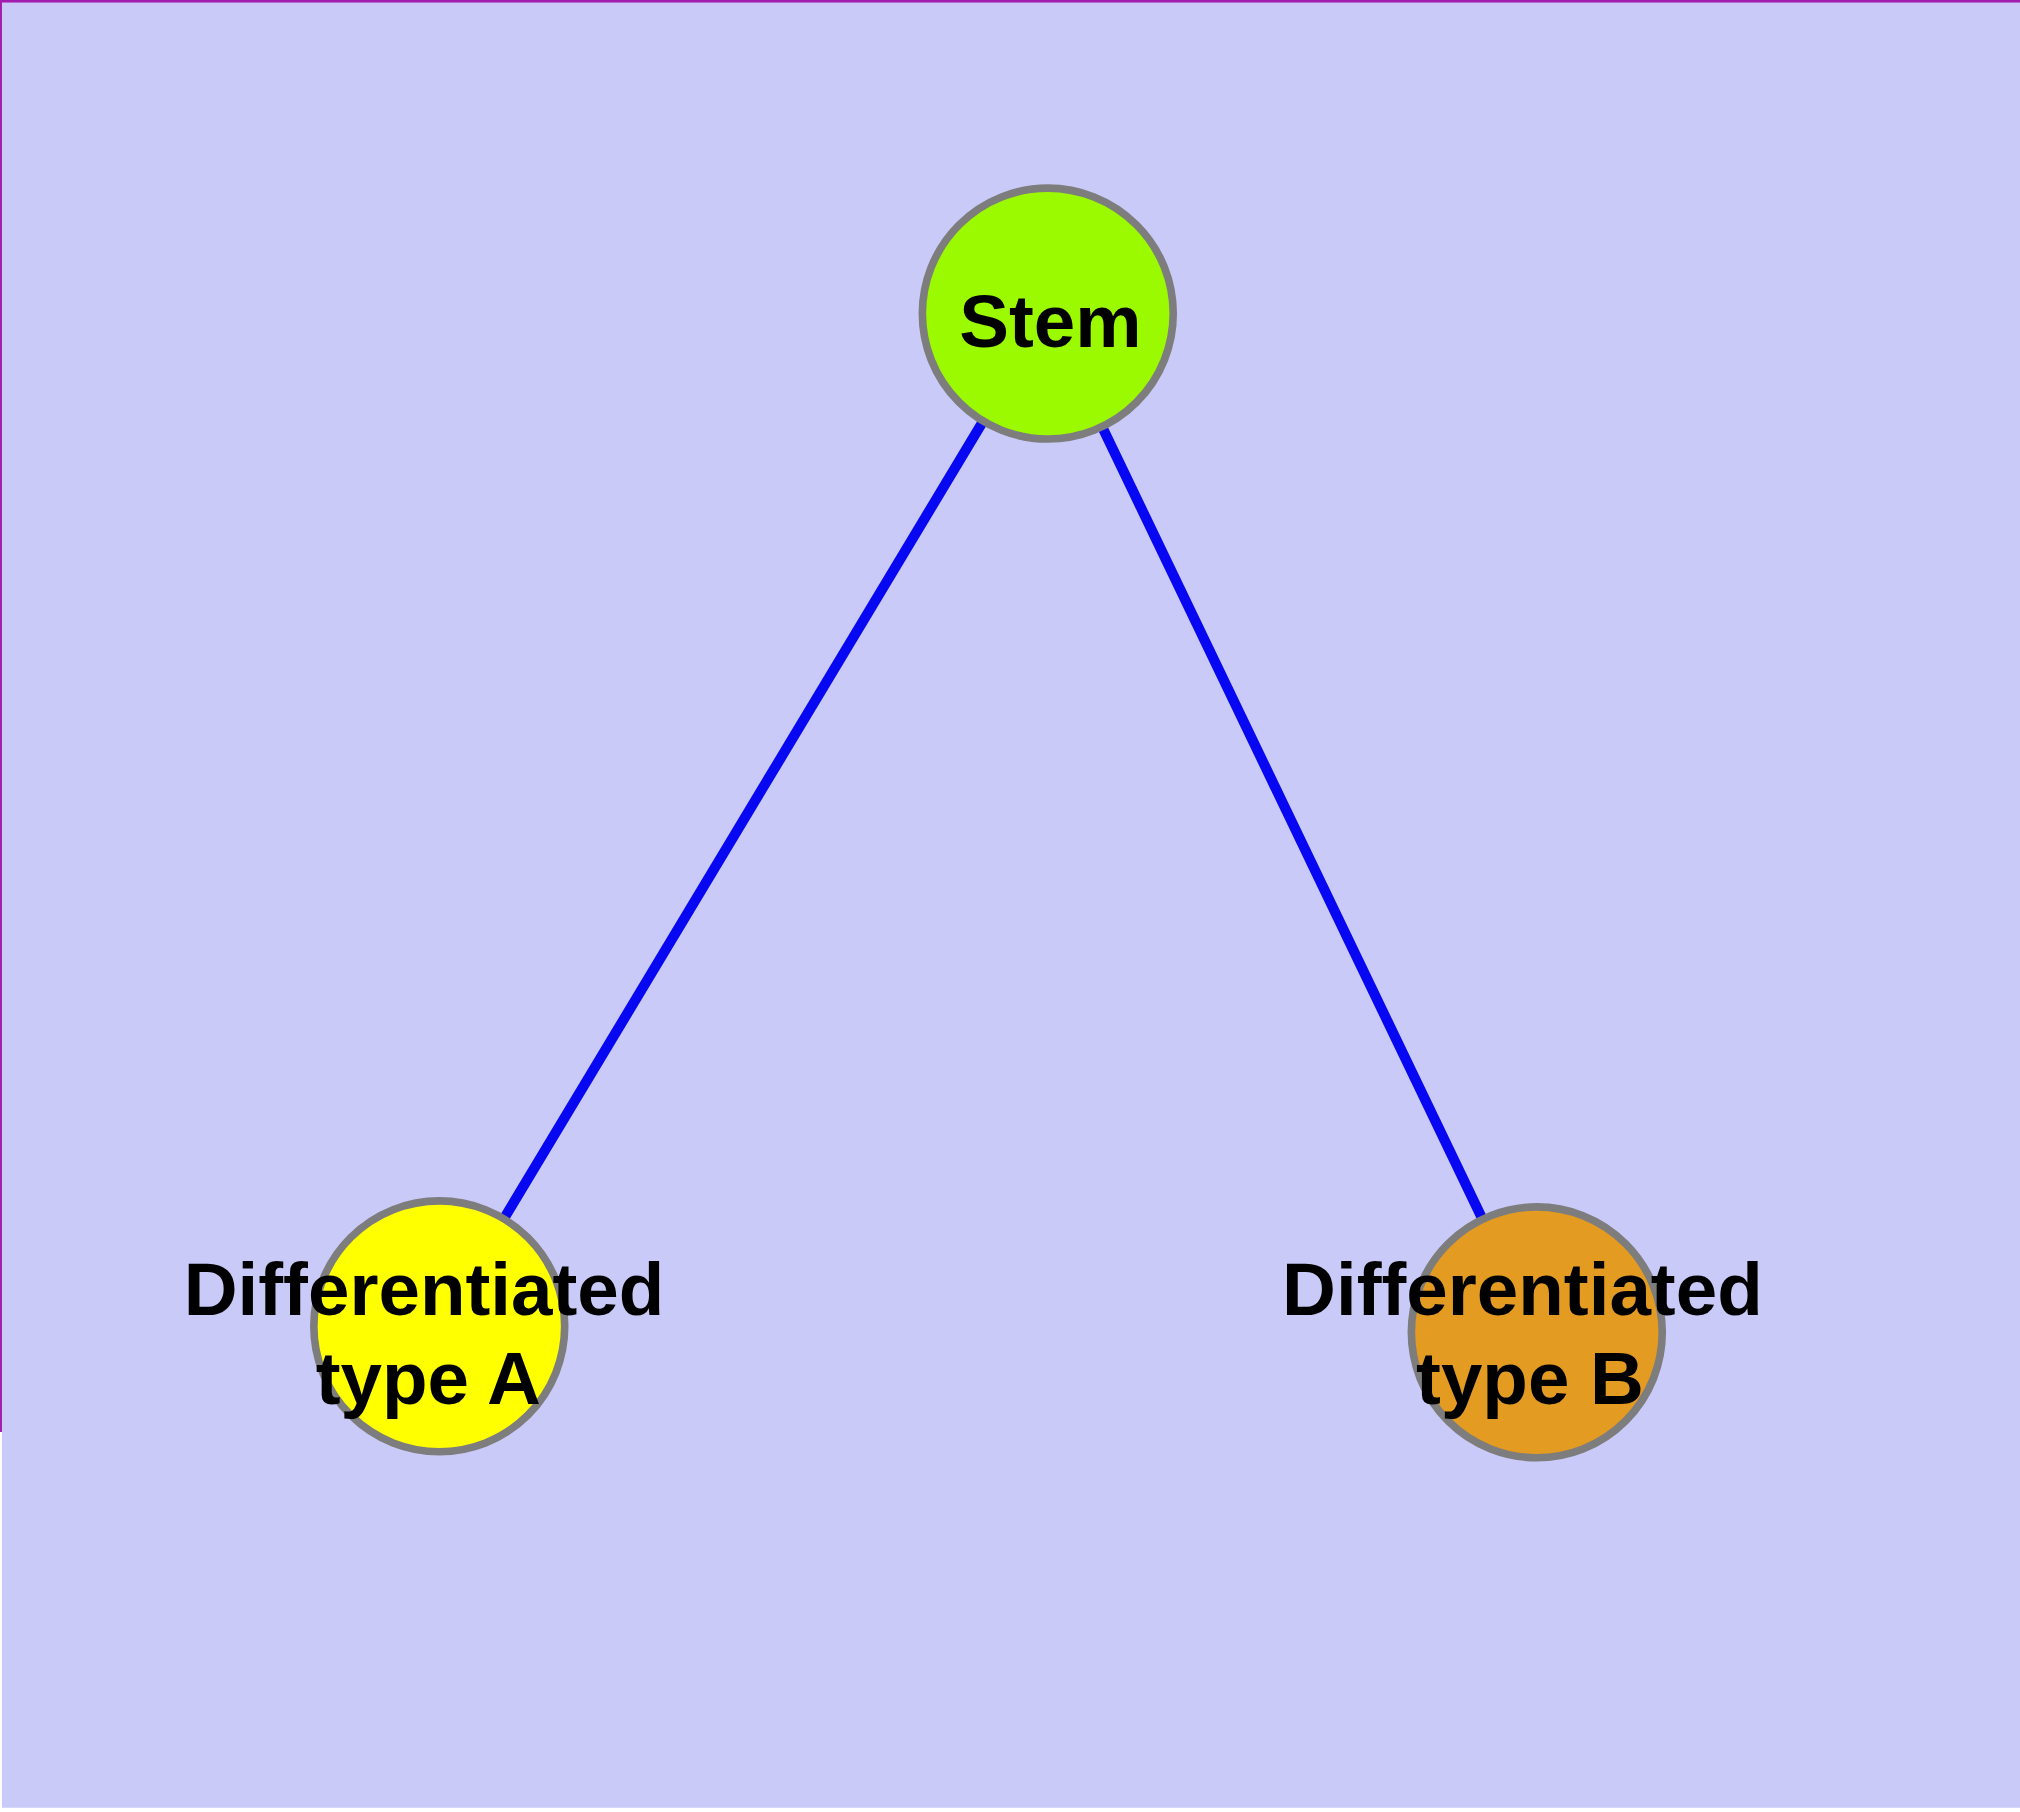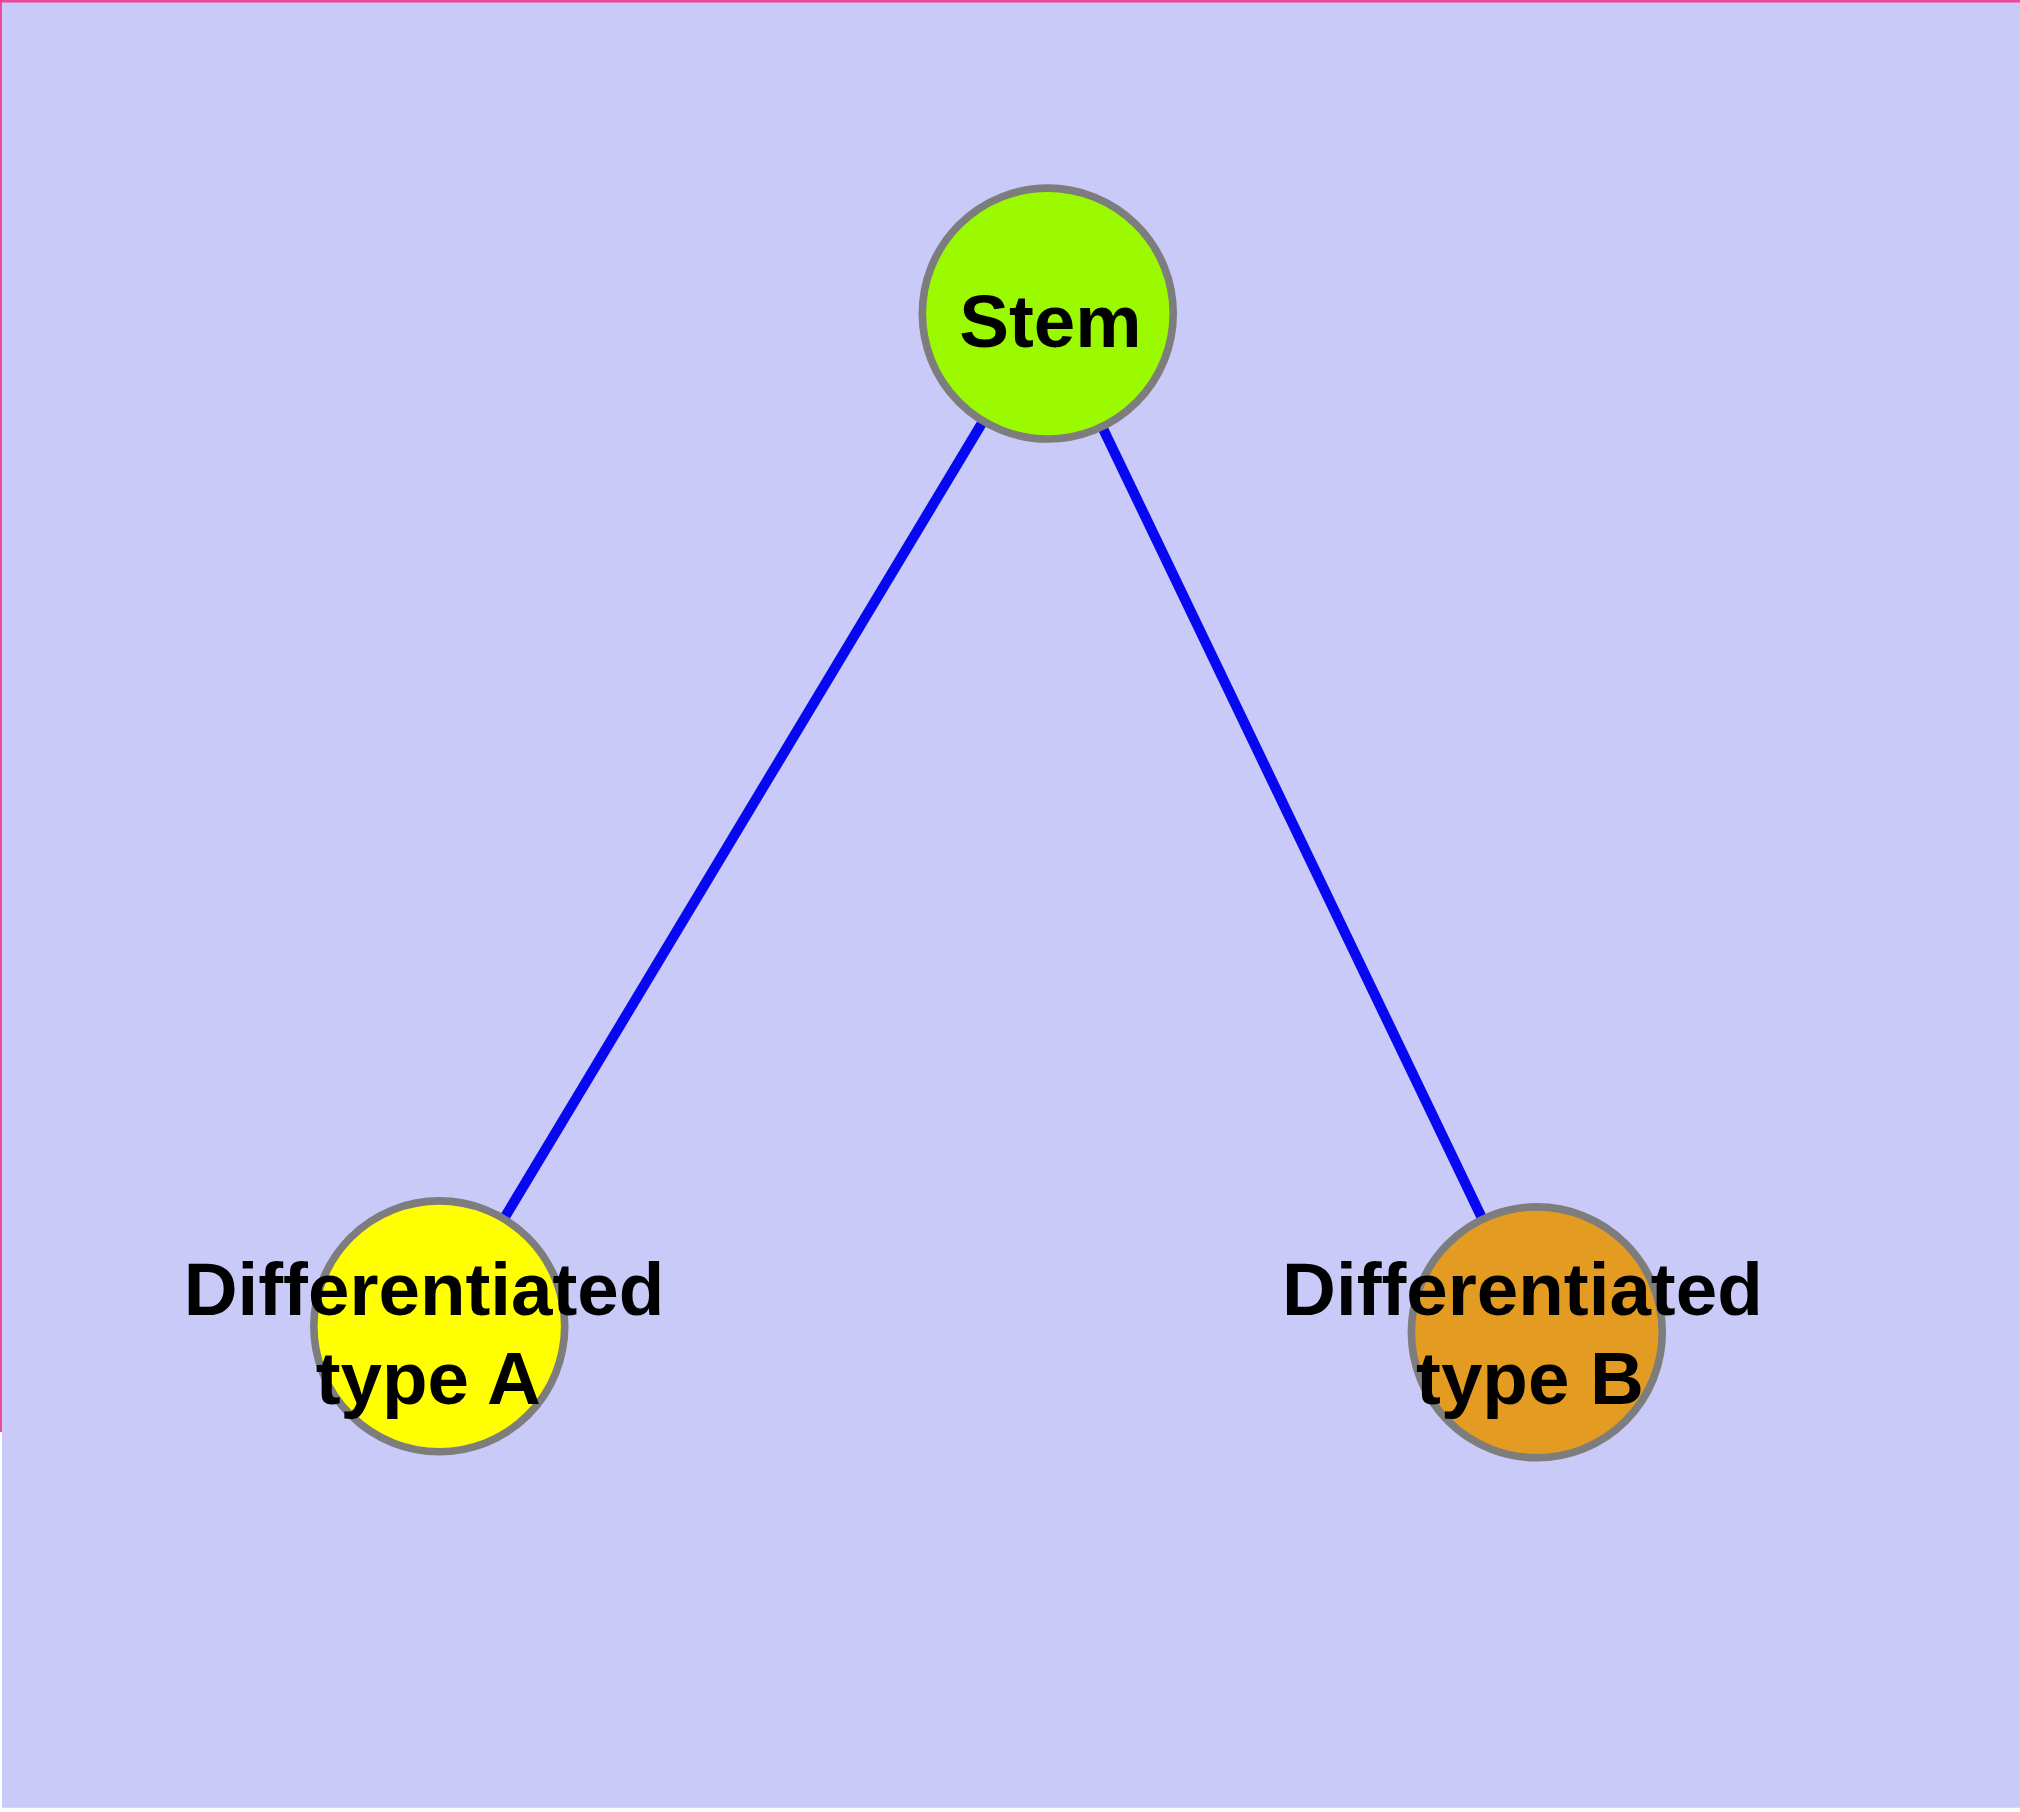--- a/index.html
+++ b/index.html
@@ -8,21 +8,21 @@
     background: #ffffff;
     width: 2021px;
     height: 1812px;
     overflow: hidden;
     font-family: "Liberation Sans", sans-serif;
   }
   .stage {
     position: relative;
     width: 2021px;
     height: 1432px;
-    background: #ec4899;
+    background: #a21caf;
   }
   svg.graph {
     position: absolute;
     top: 0;
     left: 0;
     display: block;
   }
   .node-label {
     font-family: "Liberation Sans", "DejaVu Sans", sans-serif;
     font-weight: bold;

